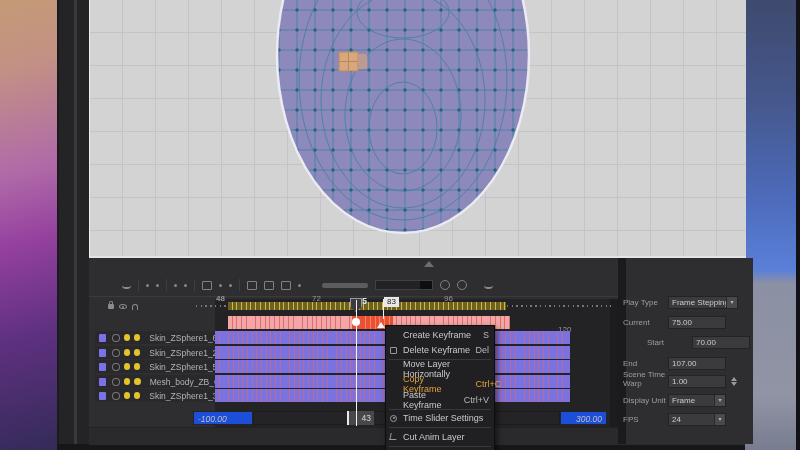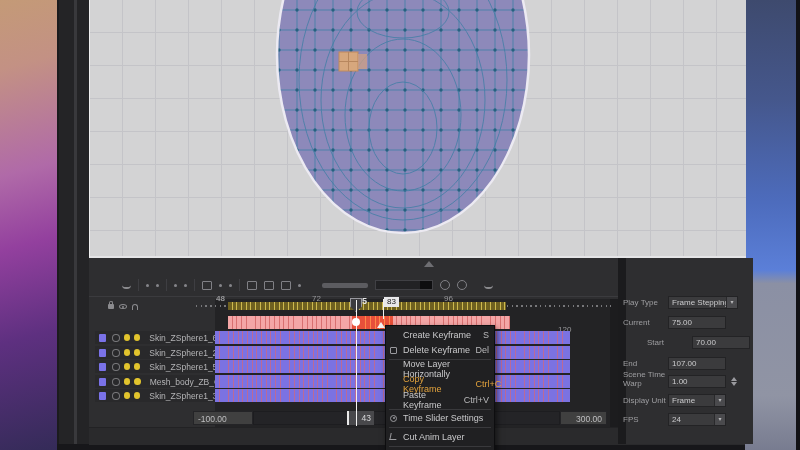--- a/index.html
+++ b/index.html
@@ -92,22 +92,22 @@
 
   .track{height:13px;}
   .track.purple{left:215px;width:355px;
     background:repeating-linear-gradient(to right,#7b72e2 0 3.8px,#bb6a96 3.8px 4.7px);}
   .track.pink{left:228px;width:282px;
     background:repeating-linear-gradient(to right,#f4a6a6 0 3.8px,#d87070 3.8px 4.7px);}
   #hot-segment{left:352px;top:316px;width:41px;height:13px;
     background:repeating-linear-gradient(to right,#e8503a 0 3.8px,#ff8848 3.8px 4.7px);}
 
   
-  .range-box{top:411px;height:14px;background:#404040;border:1px solid #242427;
-    font-size:8.5px;color:#bfbfc1;line-height:14px;box-sizing:border-box;padding:0 4px;}
+  .range-box{top:411px;height:14px;background:#1d4ed8;border:1px solid #242427;
+    font-size:8.5px;color:#bfbfc1;line-height:14px;box-sizing:border-box;padding:0 4px;font-style:italic;}
   #range-track{left:253px;top:411px;width:307px;height:14px;background:#242427;border:1px solid #1d1d20;box-sizing:border-box;}
   #range-handle{left:347px;top:411px;width:27px;height:14px;background:#48484b;border-left:2px solid #e8e8e8;
     font-size:8.5px;color:#d8d8da;line-height:14px;text-align:right;padding-right:3px;box-sizing:border-box;z-index:4;}
 
   #tl-bottom-row{left:89px;top:427px;width:656px;height:17px;background:#2a2a2c;border-top:1px solid #222224;}
 
   
   #ctx-menu{left:385px;top:325px;width:108px;background:#202022;border:1px solid #0d0d0f;
     box-shadow:2px 3px 6px rgba(0,0,0,.55);z-index:20;padding:1px 0;}
   .mi{height:15.5px;display:flex;align-items:center;font-size:9px;color:#c9c9cb;position:relative;padding-left:17px;padding-right:5px;}

